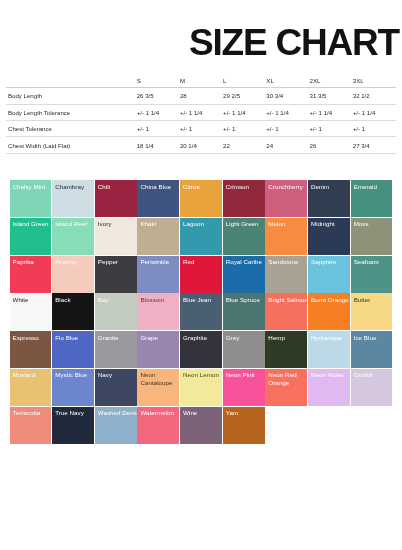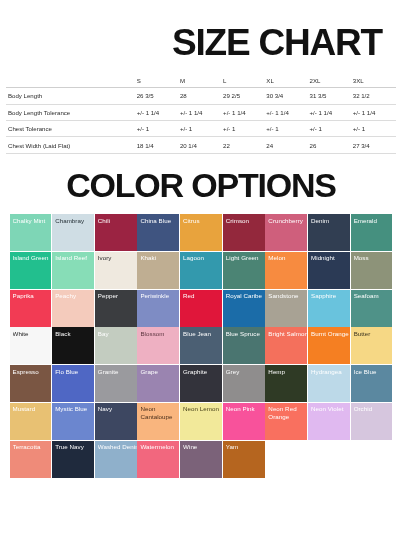--- a/index.html
+++ b/index.html
@@ -34,21 +34,21 @@
     font-family: "Liberation Sans", sans-serif;
     font-weight: 700;
     letter-spacing: -1.2px;
     color: #121212;
     line-height: 1;
     margin: 0;
   }
   .title-size {
     font-size: 37px;
     text-align: right;
-    padding-right: 20px;
+    padding-right: 3px;
   }
   .title-color {
     font-size: 34px;
     text-align: center;
     padding: 0;
   }
 
   table.size-table {
     width: 390px;
     margin: 12px auto 0 auto;
@@ -165,21 +165,20 @@
           <td class="col-val">22</td>
           <td class="col-val">24</td>
           <td class="col-val">26</td>
           <td class="col-val">27 3/4</td>
         </tr>
       </tbody>
     </table>
   </section>
 
   <section class="color-block">
-    <h1 class="big-title title-color">COLOR OPTIONS</h1>
 
     <div class="color-grid" id="color-grid">
         <div class="swatch" style="background: rgb(126, 214, 182);">
           <span class="swatch-label" style="color: rgb(255, 255, 255);">Chalky Mint</span>
         </div>
         <div class="swatch" style="background: rgb(207, 221, 228);">
           <span class="swatch-label" style="color: rgb(31, 42, 48);">Chambray</span>
         </div>
         <div class="swatch" style="background: rgb(155, 35, 66);">
           <span class="swatch-label" style="color: rgb(255, 255, 255);">Chili</span>

